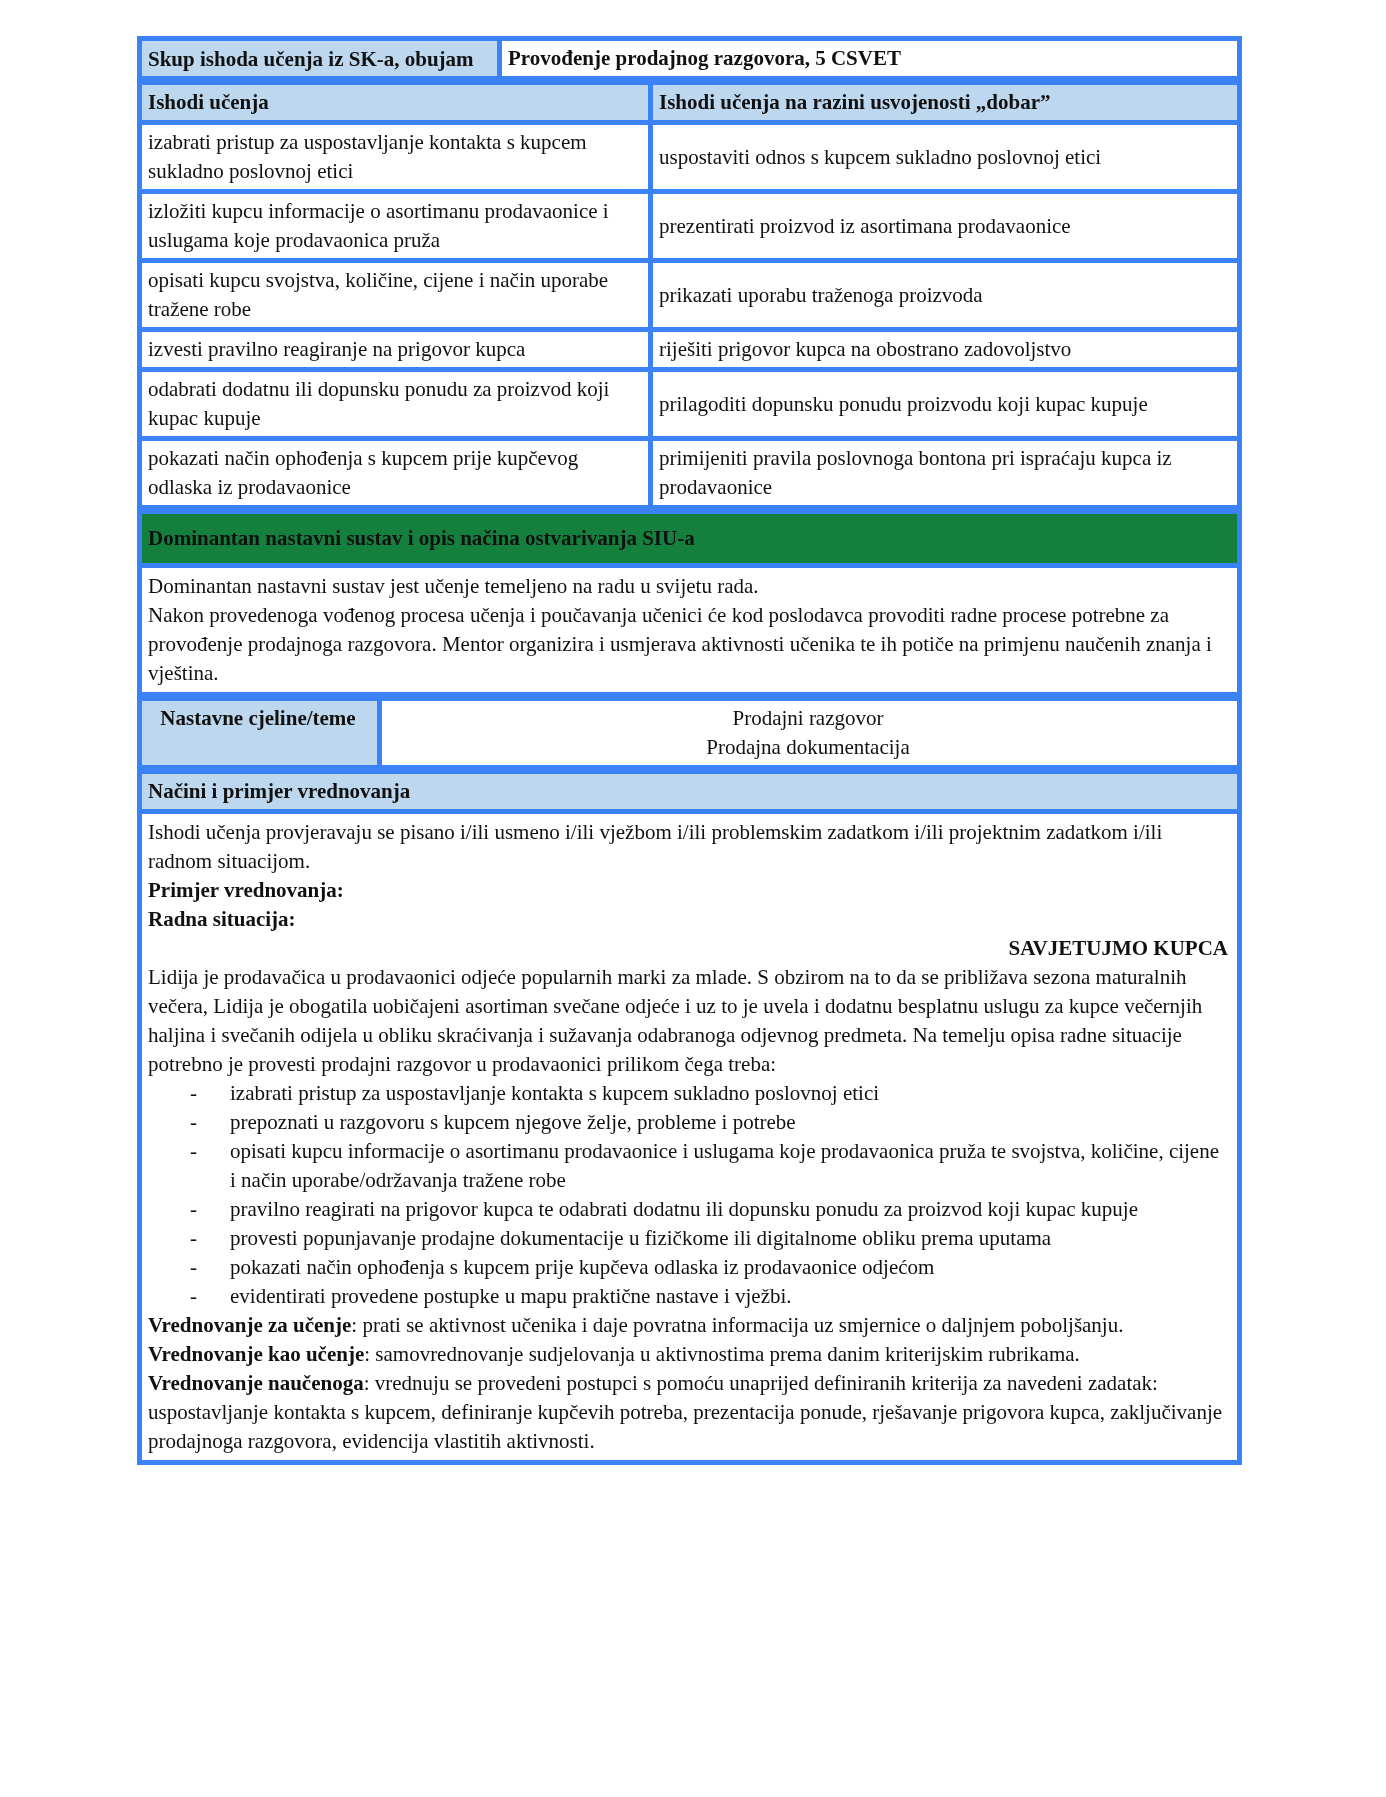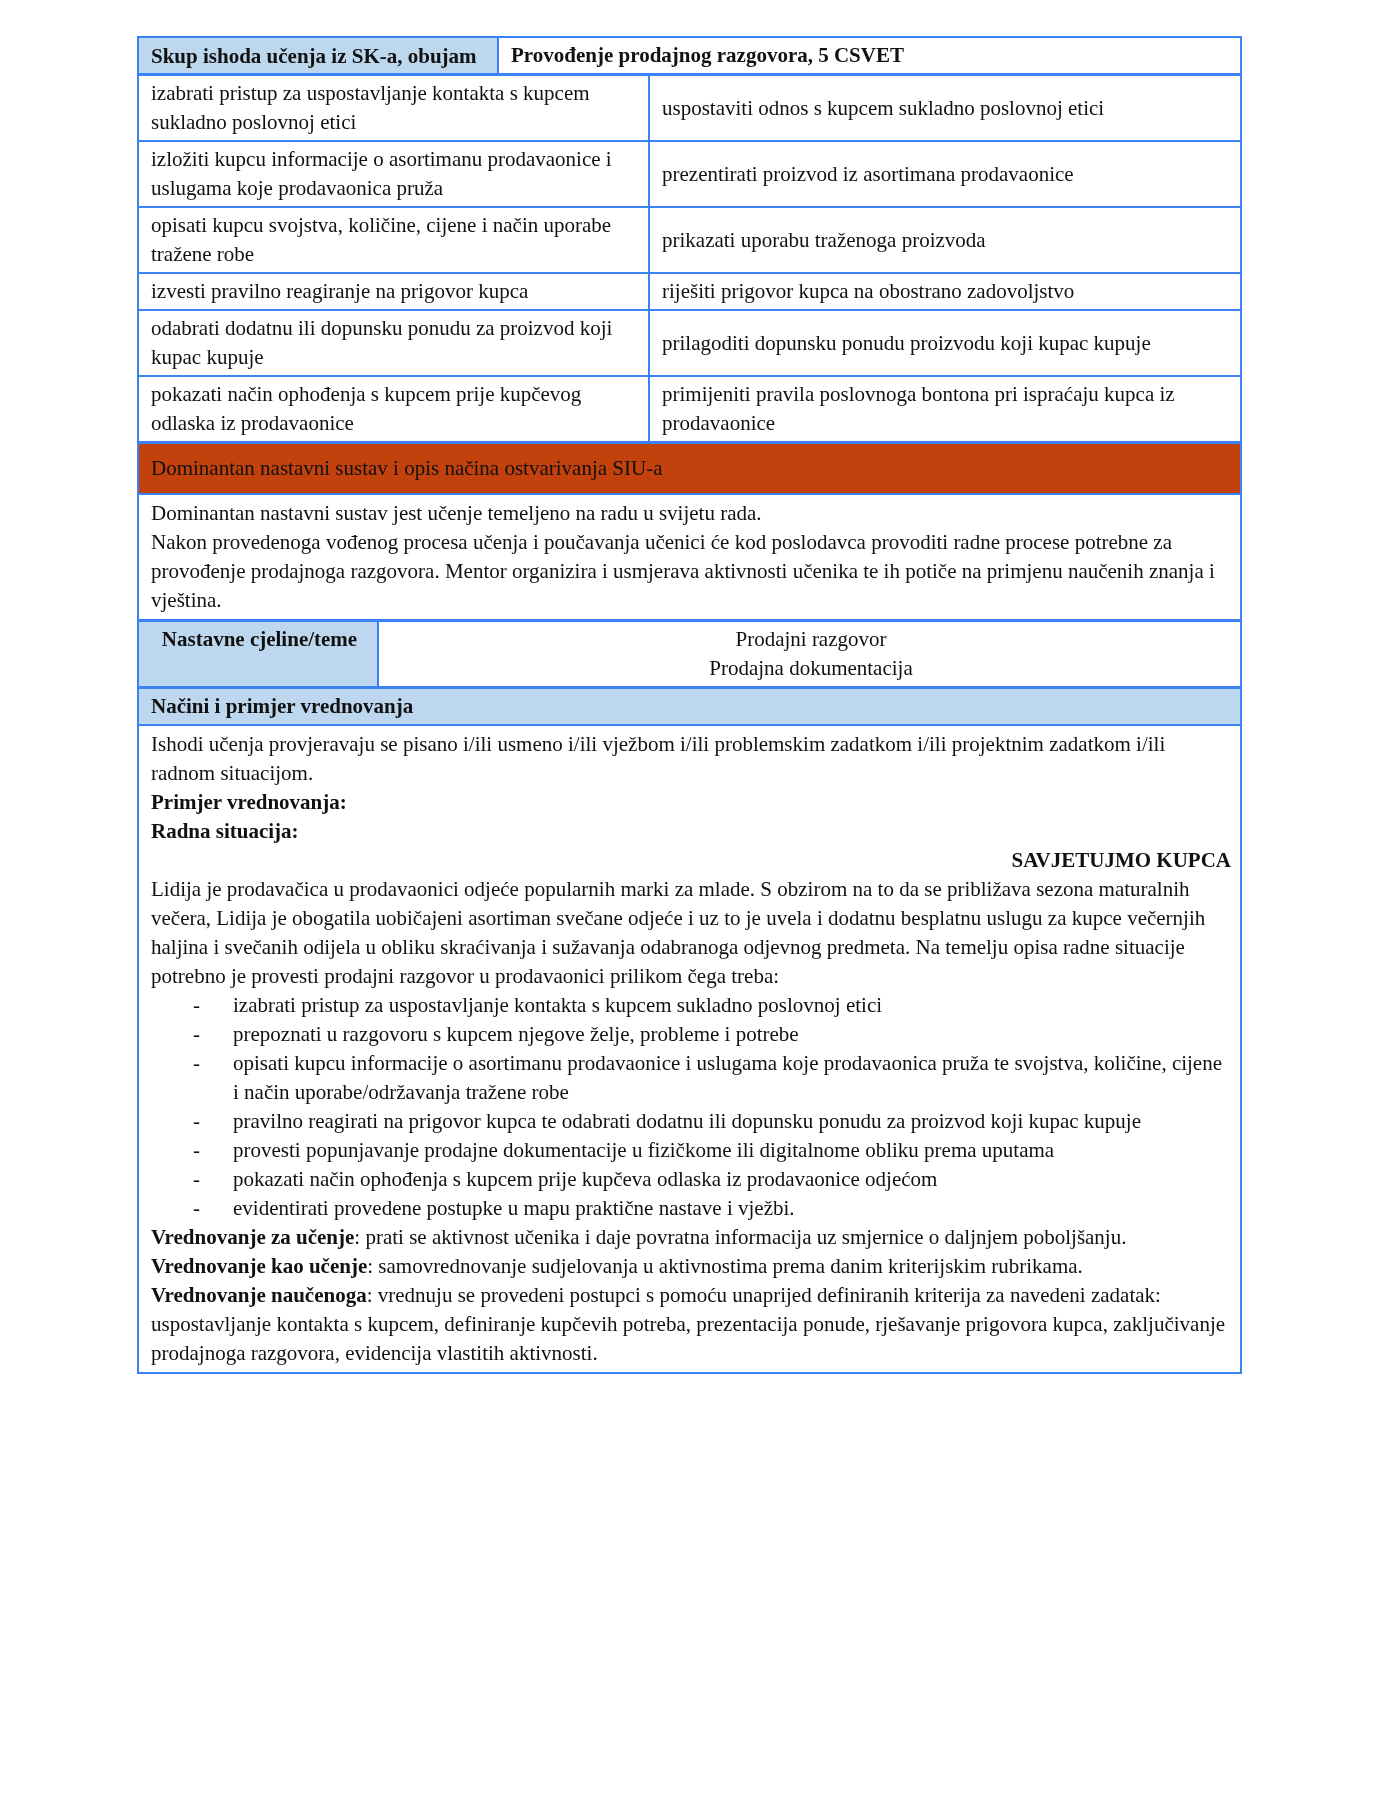--- a/index.html
+++ b/index.html
@@ -1,22 +1,22 @@
 <!DOCTYPE html>
 <html><head>
 <meta charset="utf-8">
 <style>
   html, body { margin: 0; padding: 0; background: #ffffff; }
   body { width: 1386px; height: 1797px; position: relative; font-family: "Liberation Serif", serif; color: #111; }
   .page { position: absolute; left: 137px; top: 36px; width: 1105px; }
   table { border-collapse: collapse; width: 1105px; table-layout: fixed; }
-  td { border: 2px solid #3b82f6; padding: 3px 9px 3px 12px; font-size: 21px; line-height: 29px; vertical-align: middle; }
+  td { border: 5px solid #3b82f6; padding: 3px 9px 3px 6px; font-size: 21px; line-height: 29px; vertical-align: middle; }
   .hdr { background: #bdd7ee; font-weight: bold; }
   .bold { font-weight: bold; }
-  .sec-hdr { background: #c2410c; font-weight: normal; padding-top: 10px; padding-bottom: 10px; }
+  .sec-hdr { background: #15803d; font-weight: bold; padding-top: 10px; padding-bottom: 10px; }
   .body-cell { vertical-align: top; padding-top: 4px; padding-bottom: 4px; }
   .center { text-align: right; font-weight: bold; }
   ul.dash { list-style: none; margin: 0; padding: 0 0 0 42px; }
   ul.dash li { position: relative; padding-left: 40px; }
   ul.dash li::before { content: "-"; position: absolute; left: 0; top: 0; }
   p { margin: 0; }
 </style>
 </head>
 <body>
 
@@ -34,20 +34,24 @@
     </tr>
   </tbody>
     </table>
 
   <table style="margin-top:-1px;">
     <colgroup>
         <col style="width:511px">
         <col>
       </colgroup>
     <tbody>
+        <tr>
+      <td class="hdr">Ishodi učenja</td>
+      <td class="hdr">Ishodi učenja na razini usvojenosti „dobar”</td>
+    </tr>
     <tr>
       <td>izabrati pristup za uspostavljanje kontakta s kupcem sukladno poslovnoj etici</td>
       <td>uspostaviti odnos s kupcem sukladno poslovnoj etici</td>
     </tr>
     <tr>
       <td>izložiti kupcu informacije o asortimanu prodavaonice i uslugama koje prodavaonica pruža</td>
       <td>prezentirati proizvod iz asortimana prodavaonice</td>
     </tr>
     <tr>
       <td>opisati kupcu svojstva, količine, cijene i način uporabe tražene robe</td>

